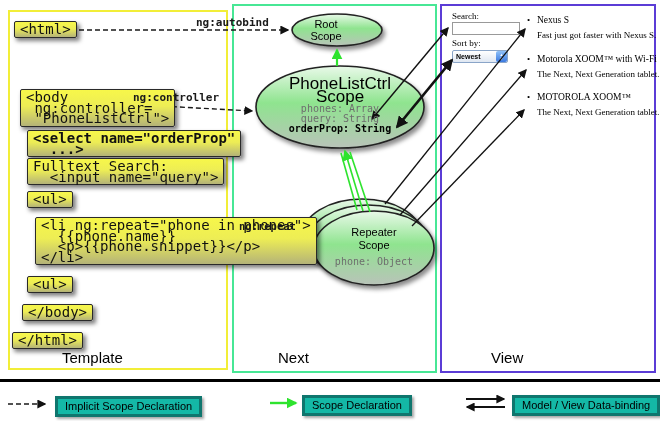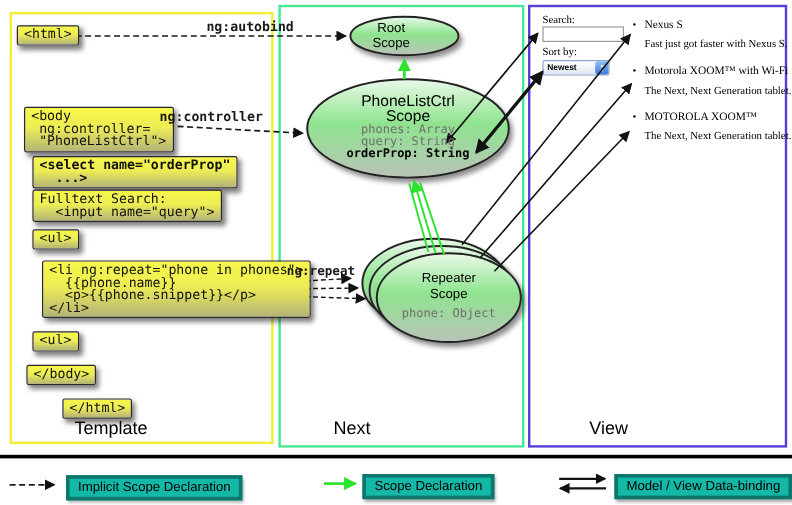--- a/index.html
+++ b/index.html
@@ -14,46 +14,46 @@
   .panel-label{position:absolute;z-index:4;font-size:15px;width:110px;text-align:left;}
   #label-template{left:62px;top:349px;}
   #label-model{left:278px;top:349px;}
   #label-view{left:491px;top:349px;}
 
   
   #overlay{position:absolute;left:0;top:0;z-index:5;pointer-events:none;}
 
   
   .code{position:absolute;z-index:10;margin:0;white-space:pre;
-        font-family:"DejaVu Sans Mono",monospace;font-size:11px;line-height:10.5px;color:#111;
+        font-family:"DejaVu Sans Mono",monospace;font-size:14px;line-height:10.5px;color:#111;
         background:linear-gradient(180deg,#f7f74a 0%,#ededn55 45%,#b9b878 100%);
         background:linear-gradient(180deg,#f7f74a 0%,#eded55 45%,#b4b378 100%);
         border:1.5px solid #2a2a2a;border-radius:2px;
         box-shadow:2.5px 3px 4px rgba(0,0,0,0.5);padding:2px 5px;}
   #box-html-open{left:14px;top:21px;}
   #box-body-open{left:20px;top:89px;}
   #box-select{left:27px;top:130px;font-weight:bold;}
   #box-fulltext{left:27px;top:158px;}
   #box-ul-open{left:27px;top:191px;}
   #box-li-repeat{left:35px;top:217px;}
   #box-ul-close{left:27px;top:276px;}
   #box-body-close{left:22px;top:304px;}
-  #box-html-close{left:12px;top:332px;margin-left:40px;}
+  #box-html-close{left:12px;top:332px;}
 
   
   .dir-label{position:absolute;z-index:10;font-family:"DejaVu Sans Mono",monospace;
              font-weight:bold;font-size:11px;color:#1a1a1a;white-space:nowrap;}
-  #lbl-autobind{left:140px;top:16px;padding-left:32px;}
+  #lbl-autobind{left:164px;top:16px;padding-left:32px;}
   #lbl-controller{left:133px;top:91px;}
   #lbl-repeat{left:239px;top:220px;font-size:10.5px;}
 
   
   .scope-text{position:absolute;z-index:6;text-align:center;white-space:pre;}
   #root-scope-text{left:292px;top:18px;width:68px;font-size:11px;line-height:12px;}
-  #plc-title{left:256px;top:77px;width:168px;font-size:13px;line-height:13px;}
+  #plc-title{left:256px;top:77px;width:168px;font-size:17px;line-height:13px;}
   .scope-prop{position:absolute;z-index:6;text-align:center;white-space:pre;
               font-family:"DejaVu Sans Mono",monospace;font-size:10px;color:#6e6e6e;}
   #plc-prop1{left:256px;top:103px;width:168px;}
   #plc-prop2{left:256px;top:113px;width:168px;}
   #plc-prop3{left:256px;top:123px;width:168px;font-weight:bold;color:#000;}
   #repeater-title{left:329px;top:226px;width:90px;font-size:11px;line-height:12.5px;}
   #repeater-prop{left:319px;top:256px;width:110px;}
 
   
   .serif{font-family:"Liberation Serif",serif;}

